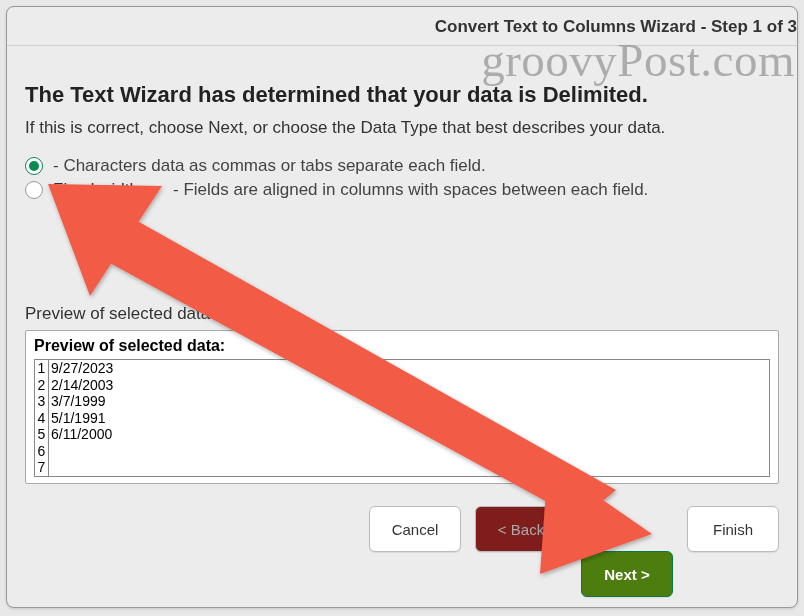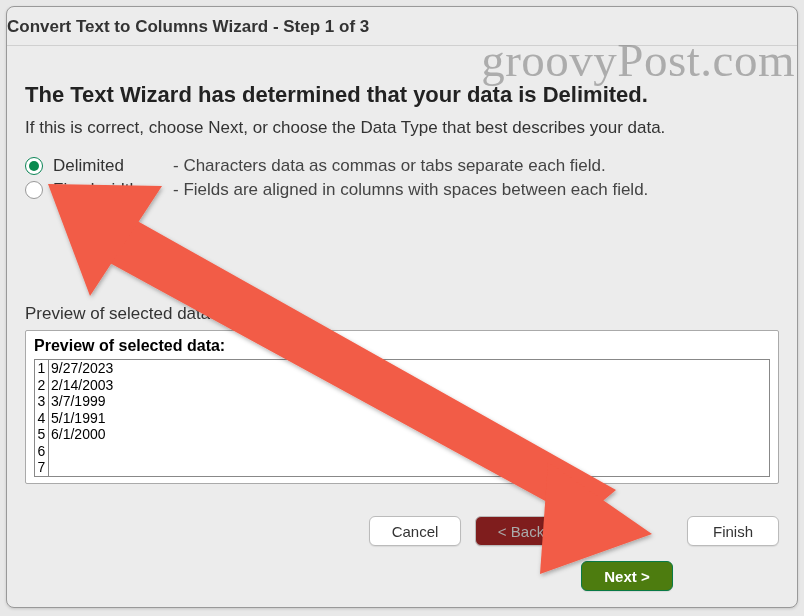--- a/index.html
+++ b/index.html
@@ -22,21 +22,21 @@
       right: 6px;
       bottom: 8px;
       background: #ececec;
       border: 1px solid #999;
       border-radius: 8px;
       display: flex;
       flex-direction: column;
       box-shadow: 0 1px 3px rgba(0,0,0,0.15);
     }
     .titlebar {
-      text-align: left;
+      text-align: right;
       padding: 10px 0 8px 0;
       font-weight: 700;
       font-size: 17px;
       color: #333;
       border-bottom: 1px solid #d0d0d0;
     }
     .watermark {
       position: absolute;
       top: 26px;
       right: 2px;
@@ -149,21 +149,21 @@
       padding-left: 2px;
     }
     .button-bar {
       display: flex;
       justify-content: flex-end;
       gap: 14px;
       padding: 10px 18px 16px 0;
     }
     .btn {
       min-width: 92px;
-      height: 30px;
+      height: 46px;
       border-radius: 6px;
       font-size: 15px;
       border: 1px solid #bbb;
       background: #fff;
       color: #333;
       cursor: pointer;
       padding: 0 14px;
       box-shadow: 0 1px 1px rgba(0,0,0,0.08);
     }
     .btn.disabled {
@@ -197,21 +197,20 @@
   <div class="watermark">groovyPost.com</div>
 
   <div class="content">
     <div class="heading-line">The Text Wizard has determined that your data is Delimited.</div>
     <div class="desc-line">If this is correct, choose Next, or choose the Data Type that best describes your data.</div>
 
     <div class="radio-row">
       <span class="radio-outer selected">
         <span class="radio-inner"></span>
       </span>
-      <span class="radio-label">Delimited</span>
       <span class="radio-desc">- Characters data as commas or tabs separate each field.</span>
     </div>
 
     <div class="radio-row">
       <span class="radio-outer">
         
       </span>
       <span class="radio-label">Fixed width</span>
       <span class="radio-desc">- Fields are aligned in columns with spaces between each field.</span>
     </div>
@@ -232,21 +231,21 @@
         <div class="preview-row">
           <div class="preview-num">3</div>
           <div class="preview-val">3/7/1999</div>
         </div>
         <div class="preview-row">
           <div class="preview-num">4</div>
           <div class="preview-val">5/1/1991</div>
         </div>
         <div class="preview-row">
           <div class="preview-num">5</div>
-          <div class="preview-val">6/1/2000</div>
+          <div class="preview-val">6/11/2000</div>
         </div>
         <div class="preview-row">
           <div class="preview-num">6</div>
           <div class="preview-val"></div>
         </div>
         <div class="preview-row">
           <div class="preview-num">7</div>
           <div class="preview-val"></div>
         </div>
         <div class="preview-row">

